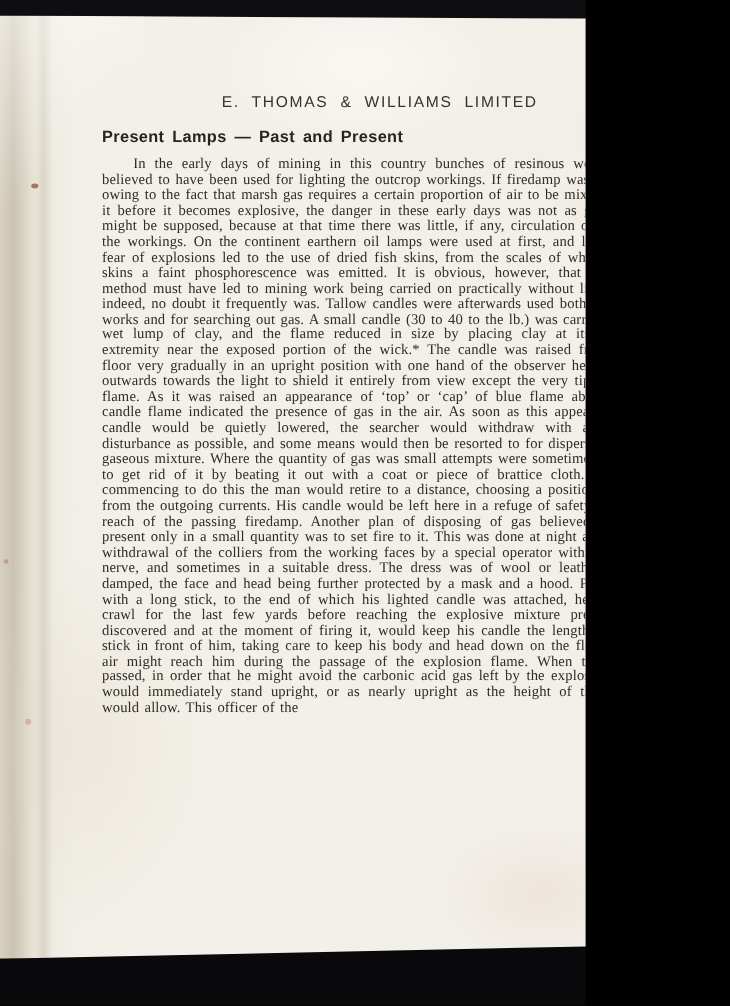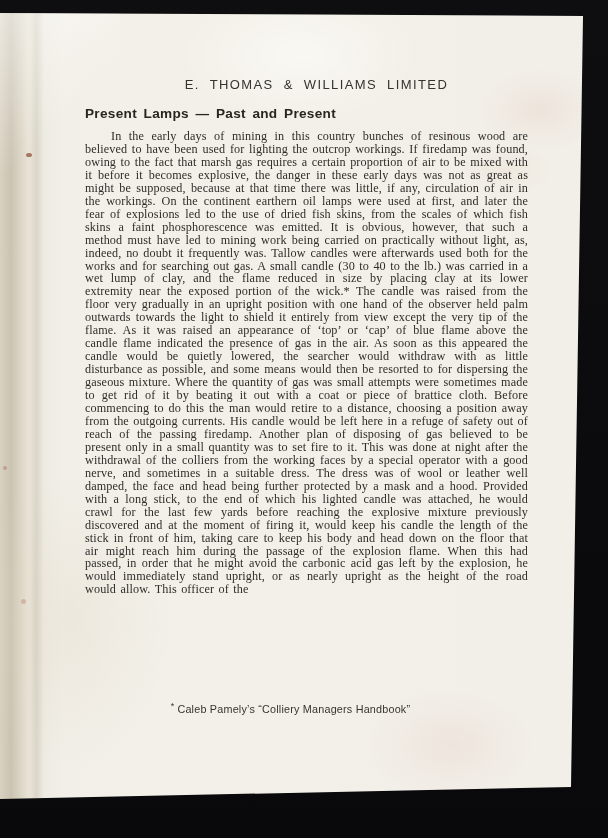--- a/index.html
+++ b/index.html
@@ -2,21 +2,21 @@
 <html><head>
 <meta charset="utf-8">
 <style>
   html, body {
     margin: 0;
     padding: 0;
     background: #000;
   }
   .scene {
     position: relative;
-    width: 608px;
+    width: 488px;
     height: 838px;
     overflow: hidden;
     background: linear-gradient(180deg, #0e0e10 0%, #09090b 100%);
     font-family: "Liberation Sans", sans-serif;
   }
   
   .page {
     position: absolute;
     left: 0; top: 0;
     width: 608px; height: 838px;
@@ -115,17 +115,14 @@
     <div class="dot dot-b"></div>
     <div class="dot dot-c"></div>
     <div class="dot dot-d"></div>
 
     <div class="publisher">E. THOMAS &amp; WILLIAMS LIMITED</div>
 
     <div class="heading">Present Lamps — Past and Present</div>
 
     <div class="body-text">In the early days of mining in this country bunches of resinous wood are believed to have been used for lighting the outcrop workings. If firedamp was found, owing to the fact that marsh gas requires a certain proportion of air to be mixed with it before it becomes explosive, the danger in these early days was not as great as might be supposed, because at that time there was little, if any, circulation of air in the workings. On the continent earthern oil lamps were used at first, and later the fear of explosions led to the use of dried fish skins, from the scales of which fish skins a faint phosphorescence was emitted. It is obvious, however, that such a method must have led to mining work being carried on practically without light, as, indeed, no doubt it frequently was. Tallow candles were afterwards used both for the works and for searching out gas. A small candle (30 to 40 to the lb.) was carried in a wet lump of clay, and the flame reduced in size by placing clay at its lower extremity near the exposed portion of the wick.* The candle was raised from the floor very gradually in an upright position with one hand of the observer held palm outwards towards the light to shield it entirely from view except the very tip of the flame. As it was raised an appearance of ‘top’ or ‘cap’ of blue flame above the candle flame indicated the presence of gas in the air. As soon as this appeared the candle would be quietly lowered, the searcher would withdraw with as little disturbance as possible, and some means would then be resorted to for dispersing the gaseous mixture. Where the quantity of gas was small attempts were sometimes made to get rid of it by beating it out with a coat or piece of brattice cloth. Before commencing to do this the man would retire to a distance, choosing a position away from the outgoing currents. His candle would be left here in a refuge of safety out of reach of the passing firedamp. Another plan of disposing of gas believed to be present only in a small quantity was to set fire to it. This was done at night after the withdrawal of the colliers from the working faces by a special operator with a good nerve, and sometimes in a suitable dress. The dress was of wool or leather well damped, the face and head being further protected by a mask and a hood. Provided with a long stick, to the end of which his lighted candle was attached, he would crawl for the last few yards before reaching the explosive mixture previously discovered and at the moment of firing it, would keep his candle the length of the stick in front of him, taking care to keep his body and head down on the floor that air might reach him during the passage of the explosion flame. When this had passed, in order that he might avoid the carbonic acid gas left by the explosion, he would immediately stand upright, or as nearly upright as the height of the road would allow. This officer of the</div>
 
-    <div class="footnote">
-      <span class="marker">*</span><span>Caleb Pamely’s “Colliery Managers Handbook”</span>
-    </div>
   </div>
 </div>
 
 </body></html>

